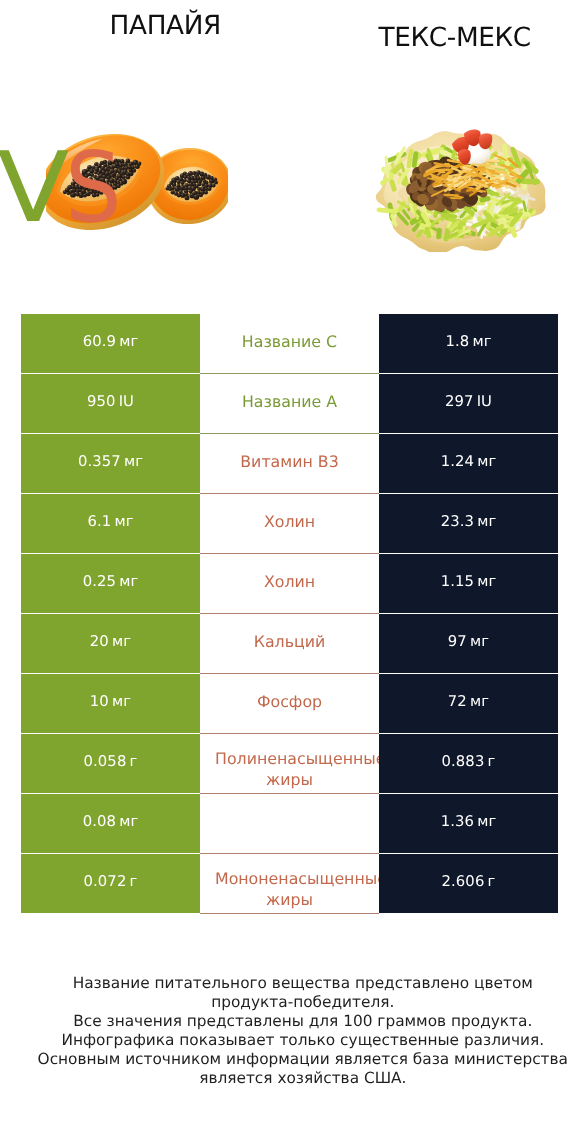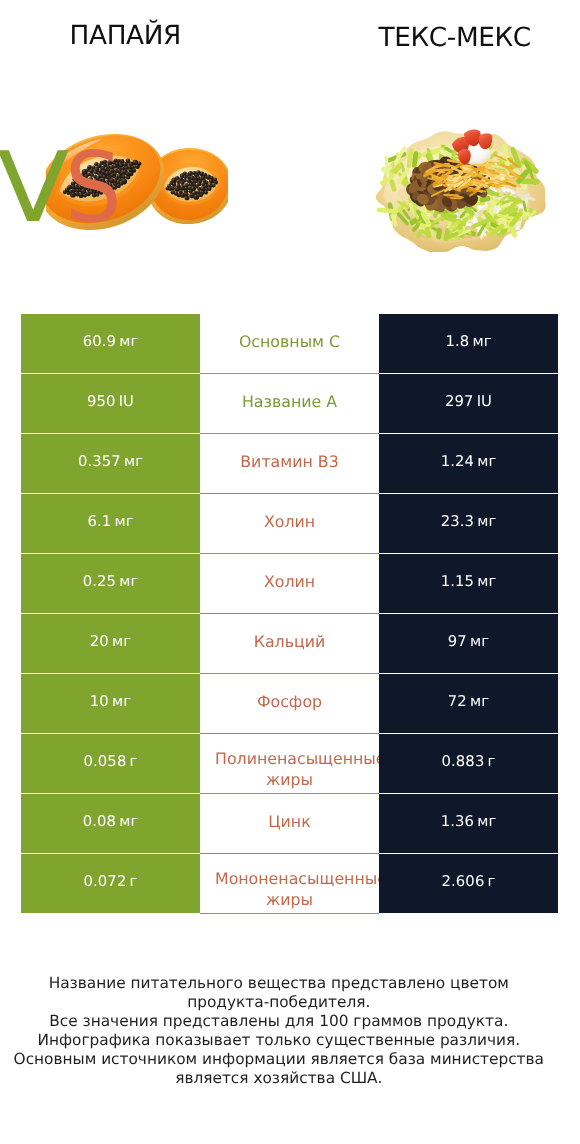--- a/index.html
+++ b/index.html
@@ -3,21 +3,21 @@
 <meta charset="utf-8">
 <style>
   html,body{margin:0;padding:0;background:#ffffff;}
   *{-webkit-font-smoothing:antialiased;text-rendering:geometricPrecision;}
   body{width:580px;height:1144px;font-family:"DejaVu Sans",sans-serif;}
   .page{position:relative;width:580px;height:1144px;overflow:hidden;background:#fff;}
 
   
   .title{position:absolute;transform:translateZ(0);font-size:26.3px;font-weight:400;color:#101010;
          text-align:center;white-space:nowrap;letter-spacing:-0.35px;line-height:28px;}
-  #title-left{left:0;top:22px;width:250.6px;}
+  #title-left{left:0;top:12px;width:250.6px;padding-left:40px;}
   #title-right{left:329.4px;top:24px;width:250.6px;}
 
   .hero{position:absolute;}
   #hero-left{left:46px;top:134px;width:182px;height:96px;}
   #hero-right{left:374px;top:121px;width:172px;height:131.4px;}
 
   .vs{position:absolute;left:0;width:580px;top:139px;text-align:left;
       font-size:97px;line-height:97px;font-weight:400;letter-spacing:-1px;}
   .vs .v{color:#7FA52F;display:inline-block;transform:scaleX(1.09);transform-origin:50% 50%;}
   .vs .s{color:#DF6A4A;display:inline-block;transform:scaleX(0.92);transform-origin:0% 50%;}
@@ -39,21 +39,21 @@
   .mid-inner.two .l1{display:block;text-align:left;margin-left:15px;}
   .mid-inner.two .l2{display:block;text-align:center;}
   .mid-inner.g{color:#7A9A36;}
   .mid-inner.o{color:#C2684C;}
   .sep{position:absolute;left:179px;width:179px;top:59.4px;height:1px;}
   .sep.g{background:#8D9C64;}
   .sep.o{background:#B08171;}
 
   
   .footer{position:absolute;transform:translateZ(0);left:0.3px;top:973.6px;width:557px;text-align:center;
-          font-size:15.35px;line-height:19.0px;color:#1f1f1f;letter-spacing:0;}
+          font-size:15.35px;line-height:19.0px;color:#1f1f1f;letter-spacing:0;padding-left:24px;}
   .footer div{white-space:nowrap;}
 </style>
 </head>
 <body>
 
 <div class="page">
 
   <div class="title" id="title-left">ПАПАЙЯ</div>
   <div class="title" id="title-right">ТЕКС-МЕКС</div>
 
@@ -934,21 +934,21 @@
       </svg></div>
 
   <div class="vs"><span class="v">V</span><span class="s">S</span></div>
 
   <div class="table" id="nutrient-table">
       <div class="row">
         <div class="cell cell-left">
           <span class="val">60.9<span class="u">мг</span></span>
         </div>
         <div class="cell cell-mid">
-          <span class="mid-inner g">Основным C</span>
+          <span class="mid-inner g">Название C</span>
         </div>
         <div class="cell cell-right">
           <span class="val">1.8<span class="u">мг</span></span>
         </div>
         <div class="sep g"></div>
       </div>
       <div class="row">
         <div class="cell cell-left">
           <span class="val">950<span class="u">IU</span></span>
         </div>
@@ -1031,23 +1031,20 @@
           </span>
         </div>
         <div class="cell cell-right">
           <span class="val">0.883<span class="u">г</span></span>
         </div>
         <div class="sep o"></div>
       </div>
       <div class="row">
         <div class="cell cell-left">
           <span class="val">0.08<span class="u">мг</span></span>
-        </div>
-        <div class="cell cell-mid">
-          <span class="mid-inner o">Цинк</span>
         </div>
         <div class="cell cell-right">
           <span class="val">1.36<span class="u">мг</span></span>
         </div>
         <div class="sep o"></div>
       </div>
       <div class="row">
         <div class="cell cell-left">
           <span class="val">0.072<span class="u">г</span></span>
         </div>

